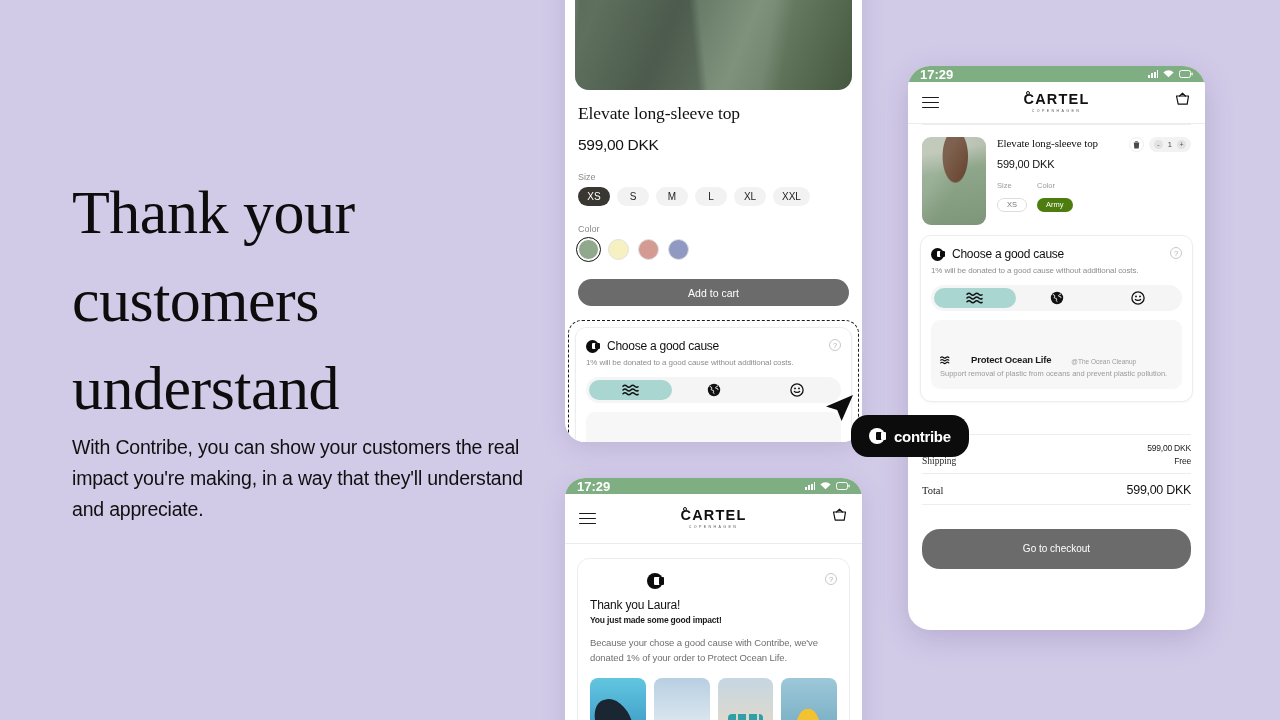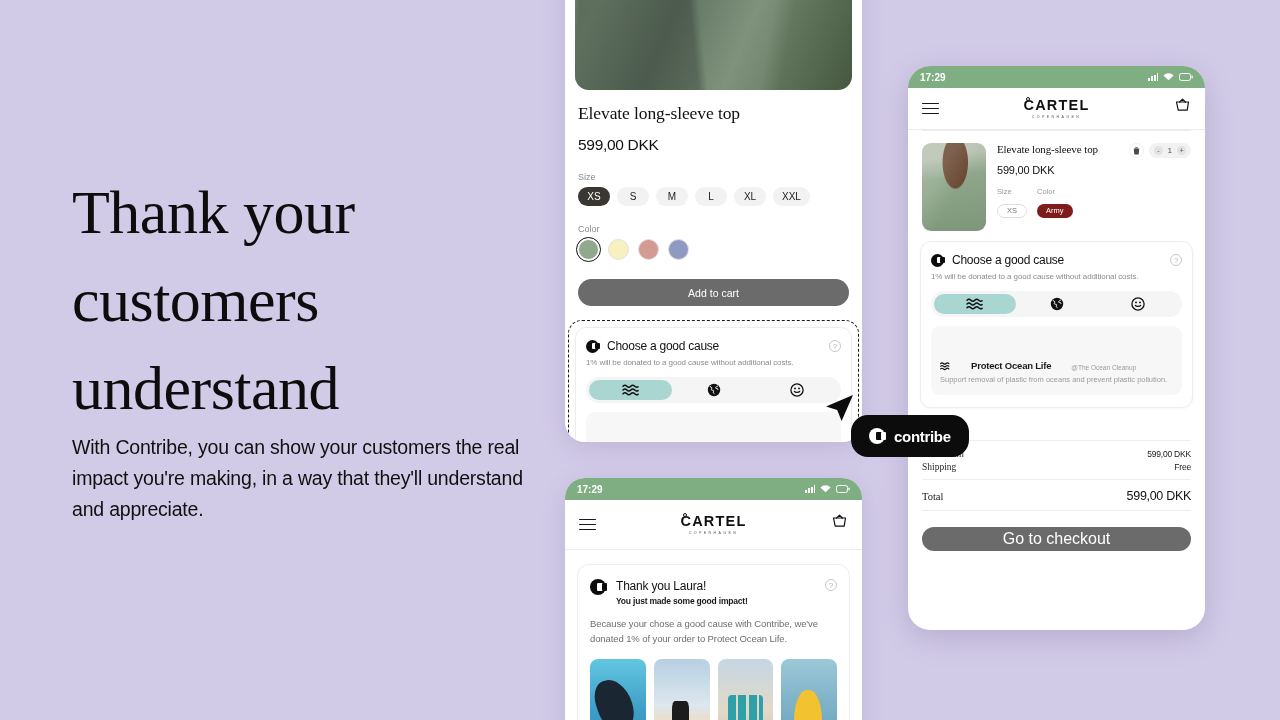--- a/index.html
+++ b/index.html
@@ -46,23 +46,23 @@
     box-shadow:0 8px 30px rgba(60,40,100,.18);
   }
   #phone-thanks {
     left:565px; top:478px; width:297px; height:430px;
     border-radius:20px 20px 0 0;
     box-shadow:0 6px 26px rgba(60,40,100,.13);
   }
 
   
   .statusbar {
-    height:22px; background:#7fae82; color:#fff;
+    height:16px; background:#7fae82; color:#fff;
     display:flex; align-items:center; justify-content:space-between;
-    padding:0 12px; font-size:10px; font-weight:700;
+    padding:0 12px; font-size:13px; font-weight:700;
   }
   .status-icons { display:flex; align-items:center; gap:5px; }
   .ic-signal { display:inline-block; width:10px; height:8px;
     background:
       linear-gradient(to top,#fff 40%,transparent 40%) 0 0/2px 100% no-repeat,
       linear-gradient(to top,#fff 60%,transparent 60%) 3px 0/2px 100% no-repeat,
       linear-gradient(to top,#fff 80%,transparent 80%) 6px 0/2px 100% no-repeat,
       linear-gradient(to top,#fff 100%,transparent 100%) 9px 0/2px 100% no-repeat;
   }
   .ic-wifi svg, .ic-batt svg { display:block; }
@@ -119,21 +119,21 @@
   }
 
   
   .dash-wrap {
     margin:14px 3px 0; padding:6px; border:1.6px dashed #1c1c1c; border-radius:14px;
   }
   .cause-card {
     background:#fff; border:1px solid #ededed; border-radius:11px; padding:11px 10px 12px;
     box-shadow:0 1px 3px rgba(0,0,0,.04);
   }
-  .cause-head { display:flex; align-items:center; justify-content:space-between; }
+  .cause-head { display:flex; justify-content:space-between; }
   .cause-head-l { display:flex; align-items:center; gap:7px; }
   .logo-mark { width:14px; height:13px; position:relative; display:inline-block; }
   .logo-mark .c { position:absolute; left:0; top:0; width:13px; height:13px; border-radius:50%; background:#0c0c0c; }
   .logo-mark .n { position:absolute; left:5.5px; top:3.2px; width:6.6px; height:6.6px; background:#fff; border-radius:1px; }
   .logo-mark .b { position:absolute; left:9.2px; top:3.2px; width:4.6px; height:6.6px; background:#0c0c0c; border-radius:1px; }
   .cause-title { font-size:12px; font-weight:500; color:#111; letter-spacing:-.25px; }
   .qmark {
     width:12px; height:12px; border-radius:50%; border:1px solid #c8c8c8;
     color:#adadad; font-size:7.5px; display:flex; align-items:center; justify-content:center;
   }
@@ -190,41 +190,41 @@
   }
   .qty b { width:9px; height:9px; border-radius:50%; background:#e2e2e2; color:#555;
            display:flex; align-items:center; justify-content:center; font-size:7px; font-weight:400; line-height:1; }
   .ci-opts { display:flex; gap:10px; margin-top:11px; }
   .ci-opt-label { font-size:7.5px; color:#9a9a9a; margin-bottom:3px; }
   .ci-pill {
     height:14px; padding:0 9px; border-radius:9px; font-size:7.5px;
     display:inline-flex; align-items:center; justify-content:center;
   }
   .ci-pill.outline { border:1px solid #ddd; color:#777; }
-  .ci-pill.filled { background:#7f1d1d; color:#fff; }
+  .ci-pill.filled { background:#4d7c0f; color:#fff; }
 
   .summary-title { font-family:"Liberation Serif", serif; font-size:11px; color:#1a1a1a; padding:12px 14px 0; }
   .sum-rows { padding:8px 14px 0; }
   .sum-row { display:flex; justify-content:space-between; align-items:baseline; margin-bottom:3px; }
   .sum-k { font-family:"Liberation Serif", serif; font-size:9.5px; color:#2a2a2a; }
   .sum-v { font-size:8.5px; color:#1a1a1a; letter-spacing:-.2px; }
   .sum-total-k { font-family:"Liberation Serif", serif; font-size:10.5px; color:#1a1a1a; }
   .sum-total-v { font-size:12.5px; font-weight:500; color:#111; letter-spacing:-.3px; }
   .checkout {
-    margin:16px 14px 0; height:24px; border-radius:18px; background:#6b6b6b; color:#fff;
-    font-size:16px; display:flex; align-items:center; justify-content:center;
+    margin:24px 14px 0; height:40px; border-radius:18px; background:#6b6b6b; color:#fff;
+    font-size:10px; display:flex; align-items:center; justify-content:center;
   }
 
   
   .thanks-card {
     margin:14px 12px 0; background:#fff; border:1px solid #ededed; border-radius:12px;
     padding:14px 12px 12px;
   }
   .th-head { display:flex; align-items:flex-start; justify-content:space-between; }
-  .th-head-l { display:flex; align-items:flex-start; gap:9px; }
+  .th-head-l { display:flex; align-items:center; gap:9px;flex-direction:column; }
   .th-title { font-size:12px; font-weight:500; color:#111; letter-spacing:-.2px; }
   .th-sub { font-size:8.5px; font-weight:700; color:#1a1a1a; margin-top:3px; letter-spacing:-.2px; }
   .th-body { font-size:9.5px; color:#6f6f6f; line-height:1.62; margin-top:10px; letter-spacing:-.1px; }
   .th-imgs { display:flex; gap:8px; margin-top:12px; }
   .th-img { flex:1; height:110px; border-radius:8px; overflow:hidden; position:relative; }
   .thi1 { background:linear-gradient(180deg,#63c6e0 0%,#3f9fc8 45%,#2b7fae 100%); }
   .thi1::after{ content:""; position:absolute; left:12%; top:18%; width:62%; height:48%;
     background:#1a2733; border-radius:40% 55% 45% 50%; transform:rotate(-18deg); }
   .thi2 { background:linear-gradient(180deg,#b8cfe2 0%,#dce7ef 42%,#e7e0d2 52%,#efe8dd 100%); }
   .thi2::after{ content:""; position:absolute; left:33%; top:38%; width:30%; height:40%;

